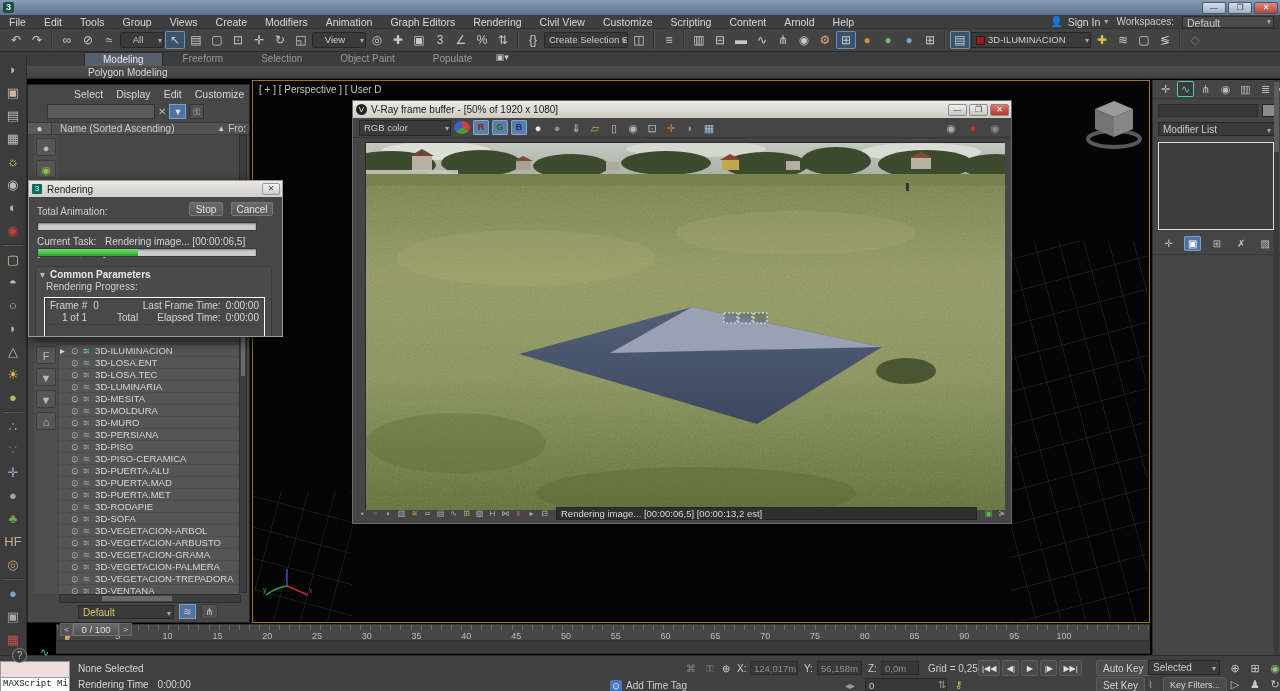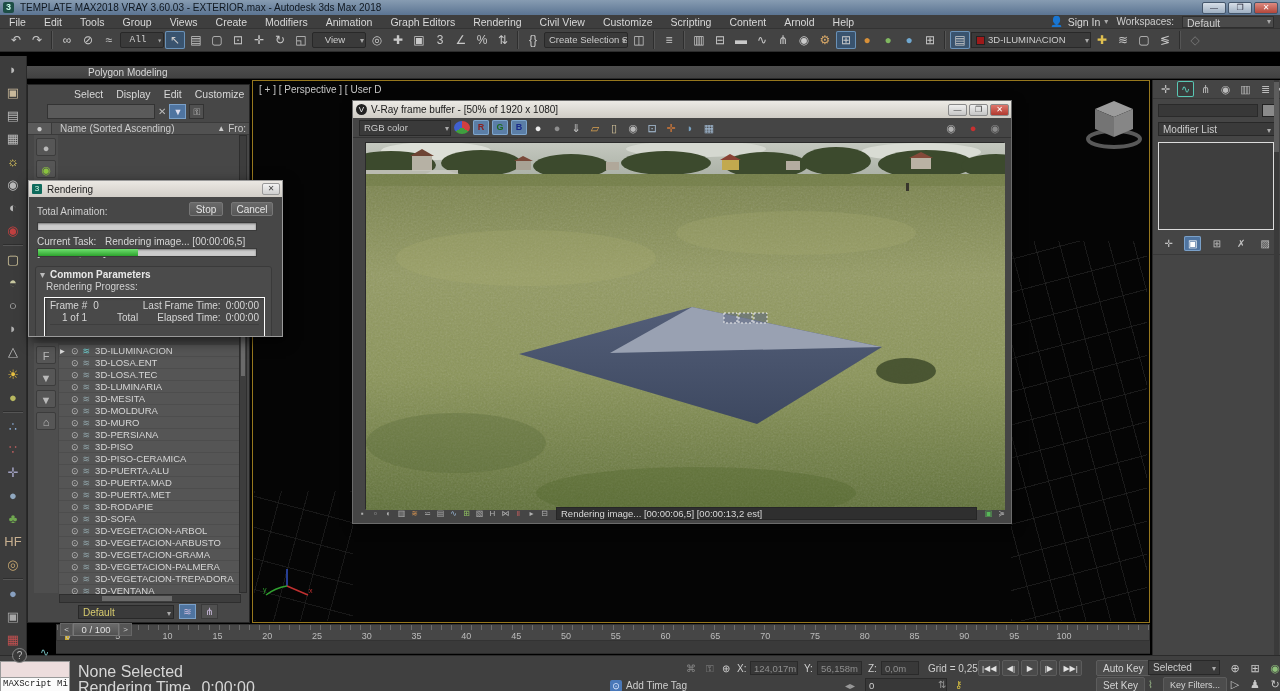--- a/index.html
+++ b/index.html
@@ -111,42 +111,41 @@
   .marker0{position:absolute;left:8px;top:0;width:4px;height:15px;background:#c8a830}
   .trackbar{left:56px;top:641px;width:1094px;height:13px;background:#3a3a3a;border-bottom:1px solid #2c2c2c}
   .slider{left:60px;top:623px;width:72px;height:13px;display:flex;z-index:3}
   .sarrow{width:13px;height:13px;background:#555;border:1px solid #666;color:#ccc;font-size:8px;line-height:12px;text-align:center}
   .scount{flex:1;background:linear-gradient(#6a6a6a,#525252);border:1px solid #777;color:#e0e0e0;text-align:center;line-height:12px;font-size:9.5px}
   
   .statusbar{left:0;top:655px;width:1280px;height:36px;background:#404040;border-top:1px solid #2b2b2b}
   .msbox{position:absolute;left:0;top:5px;width:70px;height:31px}
   .mspink{height:17px;background:#eddddd;border:1px solid #999}
   .mswhite{height:14px;background:#fbfbfb;border:1px solid #999;border-top:none;color:#222;font-family:"Liberation Mono",monospace;font-size:9px;line-height:13px;padding-left:2px;white-space:nowrap;overflow:hidden}
-  .prompt{position:absolute;color:#d6d6d6;font-size:16px}
+  .prompt{position:absolute;color:#d6d6d6;font-size:10px}
   .fld{background:#383838;border:1px solid #2a2a2a;color:#8f8f8f;font-size:9.5px;height:14px;line-height:13px;padding:0 3px;position:absolute}
   .lbl{position:absolute;color:#cfcfcf;font-size:10px}
   .pbrow{position:absolute;display:flex;gap:2px}
   .pb{height:16px;min-width:17px;padding:0 3px;background:#4a4a4a;border:1px solid #5c5c5c;color:#e2e2e2;font-size:8px;display:flex;align-items:center;justify-content:center;border-radius:2px}
   .skbtn{position:absolute;background:#4c4c4c;border:1px solid #5c5c5c;color:#d4d4d4;font-size:10px;height:16px;line-height:15px;padding:0 6px;border-radius:2px;text-align:center}
   .seldd{position:absolute;width:72px;height:15px;background:#3a3a3a;border:1px solid #282828;color:#ccc;line-height:14px;padding-left:4px}
   .seldd::after{content:"▾";position:absolute;right:3px;top:1px;font-size:8px;color:#aaa}
   .navrow{position:absolute;display:flex;gap:6px}
   .nav-i{width:14px;height:14px;line-height:14px;text-align:center;color:#c9c9c9;font-size:11px}
   .helpc{position:absolute;left:12px;top:648px;width:15px;height:15px;border:1px solid #888;border-radius:50%;color:#bbb;text-align:center;line-height:14px;font-size:10px;background:#3a3a3a;z-index:4}
   .curvei{position:absolute;left:40px;top:646px;color:#6fb3b3;font-size:11px;z-index:4}
   .att-icon{width:12px;height:12px;background:#4a78b8;border-radius:2px;color:#dfe8ff;font-size:9px;line-height:12px;text-align:center;display:inline-block;margin-right:4px;vertical-align:middle}
 </style>
 </head>
 <body>
 
 <div id="root">
 
   <div class="abs titlebar">
     <span class="appicon">3</span>
-    <span>TEMPLATE MAX2018 VRAY 3.60.03 - EXTERIOR.max - Autodesk 3ds Max 2018</span>
     <span style="margin-left:auto;display:flex;margin-right:2px">
       <span class="winbtn">—</span>
       <span class="winbtn">❐</span>
       <span class="winbtn close">✕</span>
     </span>
   </div>
 
   <div class="abs menubar">
     <span><span class="mi">File</span><span class="mi">Edit</span><span class="mi">Tools</span><span class="mi">Group</span><span class="mi">Views</span><span class="mi">Create</span><span class="mi">Modifiers</span><span class="mi">Animation</span><span class="mi">Graph Editors</span><span class="mi">Rendering</span><span class="mi">Civil View</span><span class="mi">Customize</span><span class="mi">Scripting</span><span class="mi">Content</span><span class="mi">Arnold</span><span class="mi">Help</span></span>
     <span style="margin-left:auto;display:flex;align-items:center;gap:8px;margin-right:6px">
@@ -161,21 +160,21 @@
   </div>
 
   <div class="abs toolbar">
     <span style="display:flex;align-items:center;gap:1px">
         <span class="tbi">↶</span>
         <span class="tbi">↷</span>
         <span class="sep"></span>
         <span class="tbi">∞</span>
         <span class="tbi">⊘</span>
         <span class="tbi">≈</span>
-        <span class="tbi dd" style="width: 44px; font-family: Liberation Mono, monospace;">All</span>
+        <span class="tbi dd" style="width: 44px;">All</span>
         <span class="tbi on">↖</span>
         <span class="tbi">▤</span>
         <span class="tbi">▢</span>
         <span class="tbi">⊡</span>
         <span class="tbi">✛</span>
         <span class="tbi">↻</span>
         <span class="tbi">◱</span>
         <span class="tbi dd" style="width: 54px;">View</span>
         <span class="tbi">◎</span>
         <span class="tbi">✚</span>
@@ -213,20 +212,30 @@
     <span style="display:flex;align-items:center;gap:1px">
         <span class="tbi" style="color: rgb(224, 192, 80);">✚</span>
         <span class="tbi">≋</span>
         <span class="tbi">▢</span>
         <span class="tbi">≶</span>
         <span class="sep"></span>
         <span class="tbi" style="color: rgb(119, 119, 119);">◇</span>
       </span>
   </div>
 
+  <div class="abs ribbontabs">
+    <span style="display:flex;gap:2px">
+        <span class="rtab on">Modeling</span>
+        <span class="rtab">Freeform</span>
+        <span class="rtab">Selection</span>
+        <span class="rtab">Object Paint</span>
+        <span class="rtab">Populate</span>
+      </span>
+    <span class="tbi" style="font-size:9px">▣▾</span>
+  </div>
   <div class="abs polybar"><span>Polygon Modeling</span></div>
 
   <div class="abs lefttb">
       <span class="ltb-i">◗</span>
       <span class="ltb-i" style="color: rgb(200, 184, 154);">▣</span>
       <span class="ltb-i">▤</span>
       <span class="ltb-i">▦</span>
       <span class="ltb-i" style="color: rgb(232, 208, 96);">☼</span>
       <span class="ltb-i">◉</span>
       <span class="ltb-i">◐</span>

